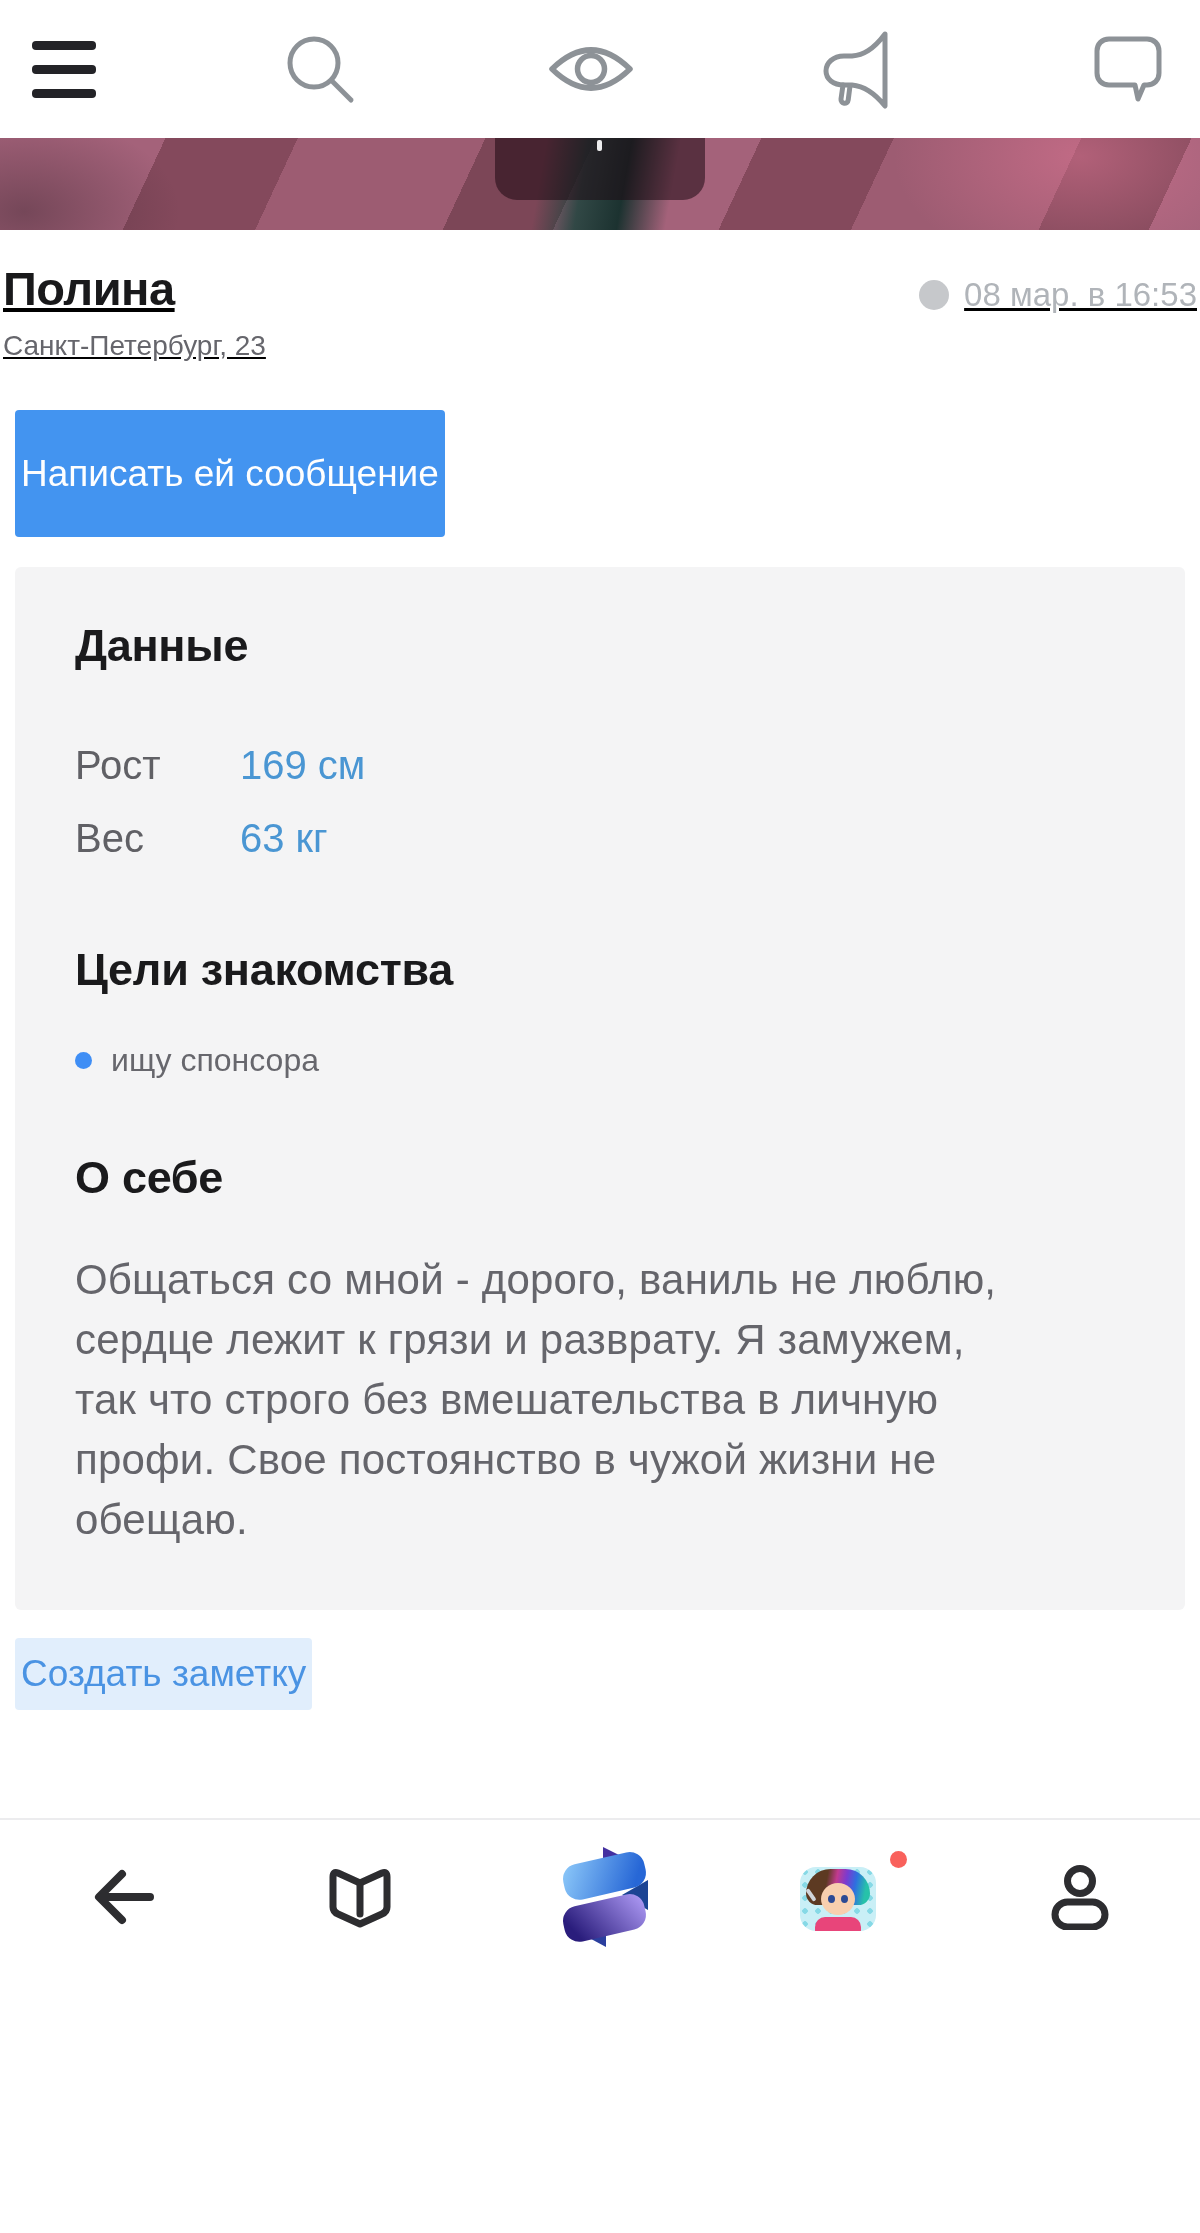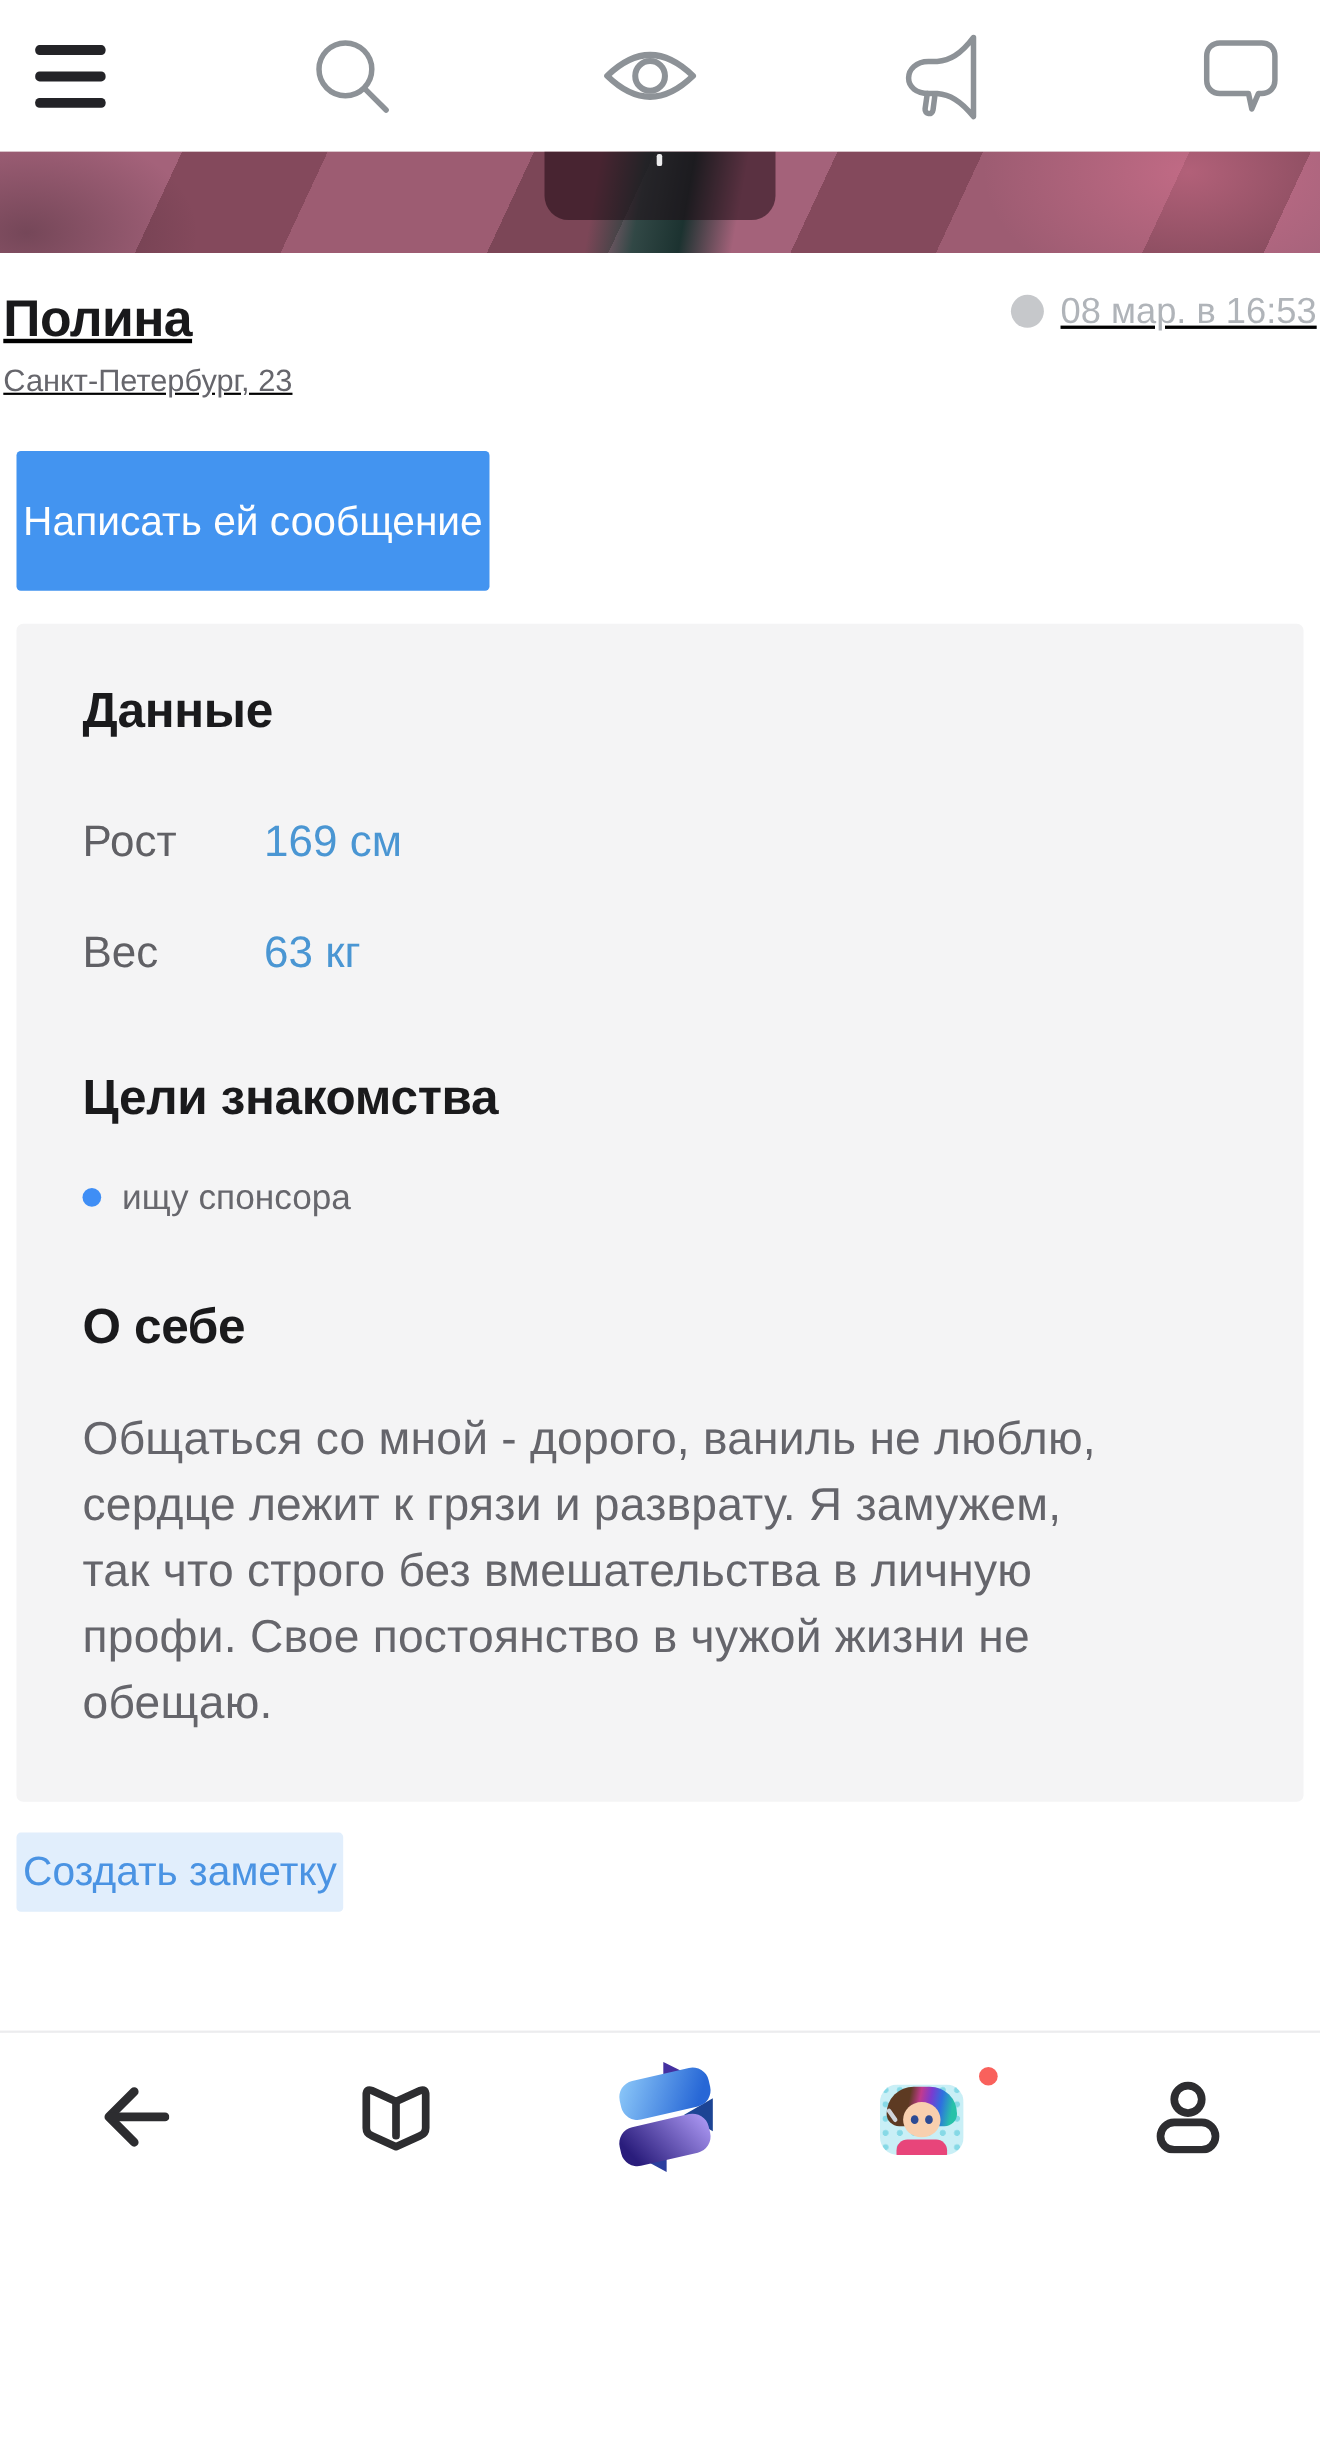--- a/index.html
+++ b/index.html
@@ -33,21 +33,21 @@
   }
   .photo-overlay{
     position:absolute;left:495px;top:0;width:210px;height:62px;
     background:rgba(30,9,18,.55);border-radius:0 0 22px 22px;
   }
   .photo-tick{position:absolute;left:50%;top:2px;width:5px;height:11px;margin-left:-3px;background:rgba(255,255,255,.92);border-radius:2px;}
   
   .profile-head{padding:34px 3px 0;text-decoration:underline;}
   .name-row{display:flex;justify-content:space-between;align-items:flex-start;}
   .p-name{margin:0;font-size:47px;line-height:50px;font-weight:700;color:#19191b;letter-spacing:-.5px;}
-  .seen{display:flex;align-items:center;gap:15px;margin-top:0;}
+  .seen{display:flex;align-items:center;gap:15px;margin-top:12px;}
   .seen-dot{width:30px;height:30px;border-radius:50%;background:#c6c8cb;}
   .seen-text{font-size:33px;color:#b0b4b9;}
   .p-loc{margin-top:16px;font-size:28px;color:#66666c;}
   
   .msg-btn{
     display:flex;align-items:center;justify-content:center;
     margin:48px 15px 0;height:127px;border:none;border-radius:4px;
     background:#4394f0;color:#fefefe;font-size:37px;cursor:pointer;
     font-family:"Liberation Sans",sans-serif;
   }
@@ -55,21 +55,21 @@
     display:flex;align-items:center;justify-content:center;
     margin:28px 15px 0;height:72px;border:none;border-radius:4px;
     background:#e1eefc;color:#4a93e3;font-size:37px;cursor:pointer;
     font-family:"Liberation Sans",sans-serif;
   }
   
   .card{margin:30px 15px 0;background:#f4f4f5;border-radius:6px;padding:56px 60px 60px;}
   .card h2{margin:0;font-size:45px;line-height:45px;font-weight:700;color:#1a1a1c;letter-spacing:-.3px;}
   .h-goals{margin-top:86px !important;}
   .h-about{margin-top:76px !important;}
-  .drow{display:flex;align-items:baseline;font-size:40px;margin-top:56px;}
+  .drow{display:flex;align-items:baseline;font-size:40px;margin-top:28px;}
   .drow:first-of-type{margin-top:75px;}
   .drow .lbl{width:165px;color:#606065;}
   .drow .val{color:#4a96d3;cursor:pointer;}
   .goal{display:flex;align-items:center;gap:19px;margin-top:50px;}
   .goal .bullet{width:17px;height:17px;border-radius:50%;background:#3f8ef5;flex:none;}
   .goal .gtxt{font-size:32px;color:#67676d;}
   .about-p{margin:50px 0 0;max-width:930px;font-size:42px;line-height:60px;letter-spacing:.2px;color:#65656b;}
   .about-p + .about-p{margin-top:57px;}
   
   .divider{margin-top:108px;height:0;border-top:2px solid #ececee;}

